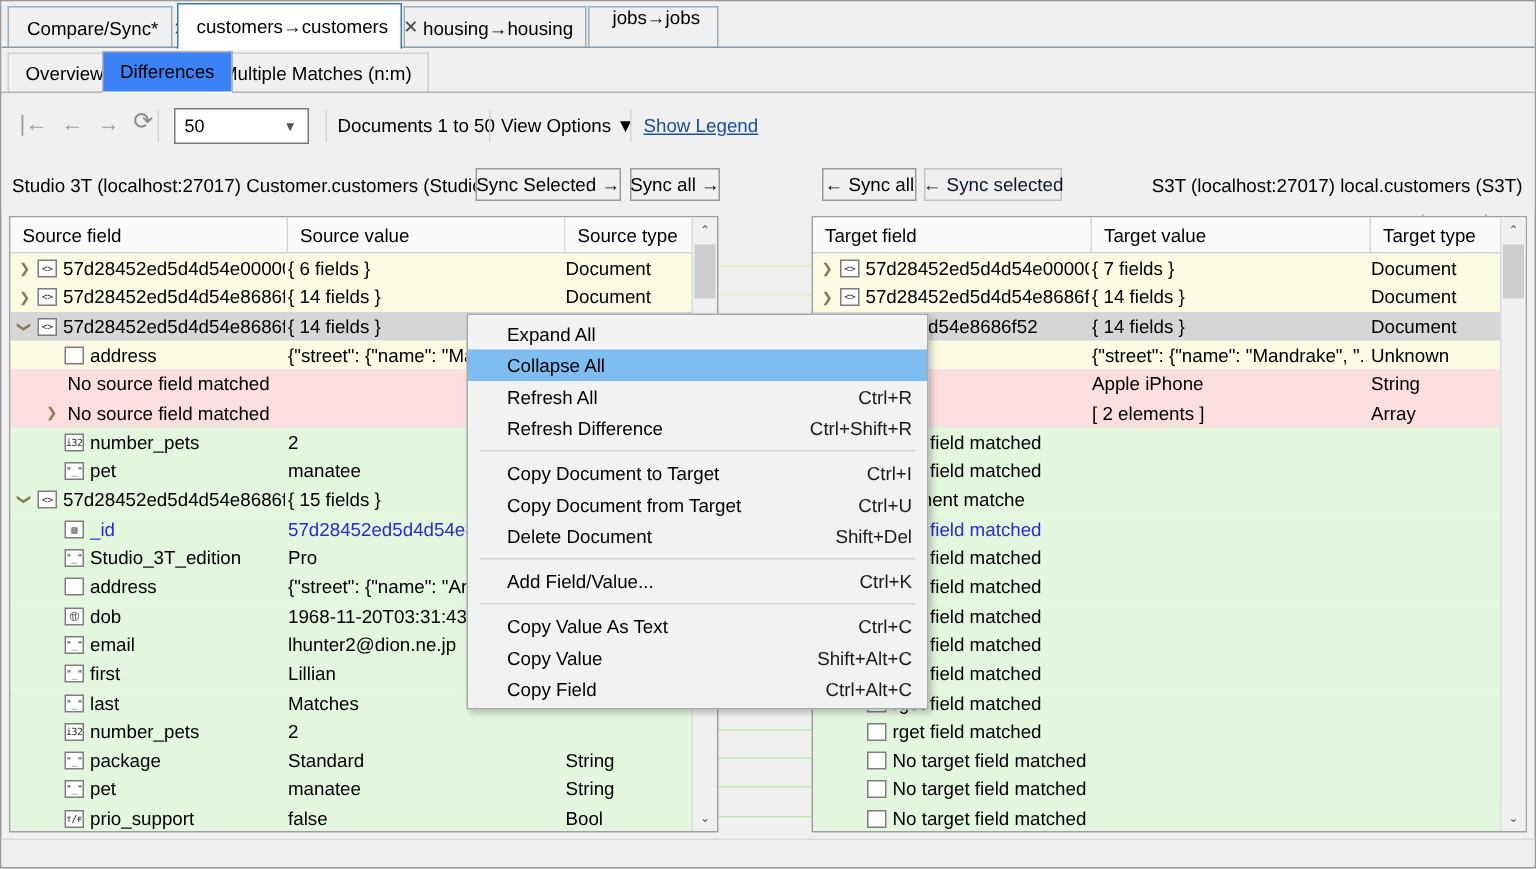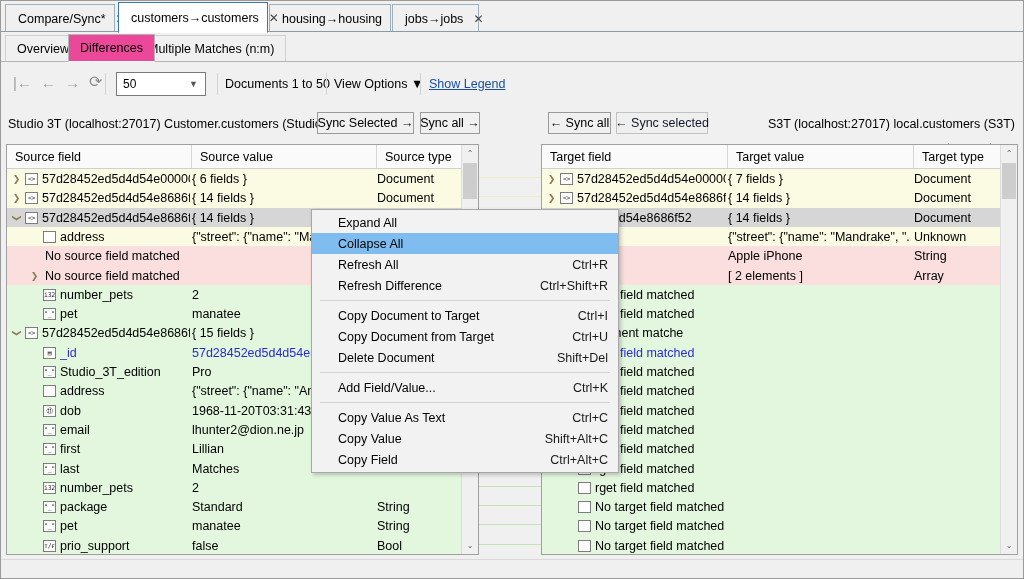--- a/index.html
+++ b/index.html
@@ -28,21 +28,21 @@
 
   
   .subtabs{position:absolute;left:1px;top:32px;width:1022px;height:30px;background:#f0f0f0;}
   .subtabs:after{content:"";position:absolute;left:0;bottom:0;width:100%;height:1px;background:#b4b4b4;}
   .stab{
     position:absolute;top:3px;height:27px;box-sizing:border-box;
     display:flex;align-items:center;padding:0 11px;
     border:1px solid #cfcfcf;border-bottom:none;background:#f0f0f0;
     font-size:12.5px;color:#000;white-space:nowrap;
   }
-  .stab.active{background:#ec4899;border-color:#b4b4b4;border-bottom:1px solid #fff;z-index:3;top:2px;height:28px;}
+  .stab.active{background:#3b82f6;border-color:#b4b4b4;border-bottom:1px solid #fff;z-index:3;top:2px;height:28px;}
 
   
   .toolbar{position:absolute;left:1px;top:63px;width:1022px;height:42px;background:#f0f0f0;}
   .nav{position:absolute;top:11px;display:flex;align-items:center;color:#9d9d9d;font-size:15px;gap:9px;}
   .nav span{line-height:1;}
   .refresh{color:#8c8c8c;font-size:16px;}
   .vsep{position:absolute;top:10px;width:1px;height:22px;background:#d4d4d4;}
   .combo{
     position:absolute;top:9px;left:115px;width:90px;height:24px;box-sizing:border-box;
     border:1px solid #7a7a7a;background:#fff;display:flex;align-items:center;padding-left:6px;
@@ -119,21 +119,21 @@
      <span class="x">✕</span>
    </div>
    <div class="dtab active" id="dt1" style="left:117px;width:150px;">
      <span>customers→customers</span>
      <span class="x">✕</span>
    </div>
    <div class="dtab" id="dt2" style="left:268px;width:122px;">
      <span>housing→housing</span>
      <span class="x">✕</span>
    </div>
-   <div class="dtab" id="dt3" style="left:391px;width:87px;">
+   <div class="dtab" id="dt3" style="left:391px;width:87px;flex-direction:column;">
      <span>jobs→jobs</span>
      <span class="x">✕</span>
    </div>
  </div>
 
  <div class="subtabs">
    <div class="stab" style="left:4px;">
      <span>Overview</span>
    </div>
    <div class="stab active" style="left:67px;">

